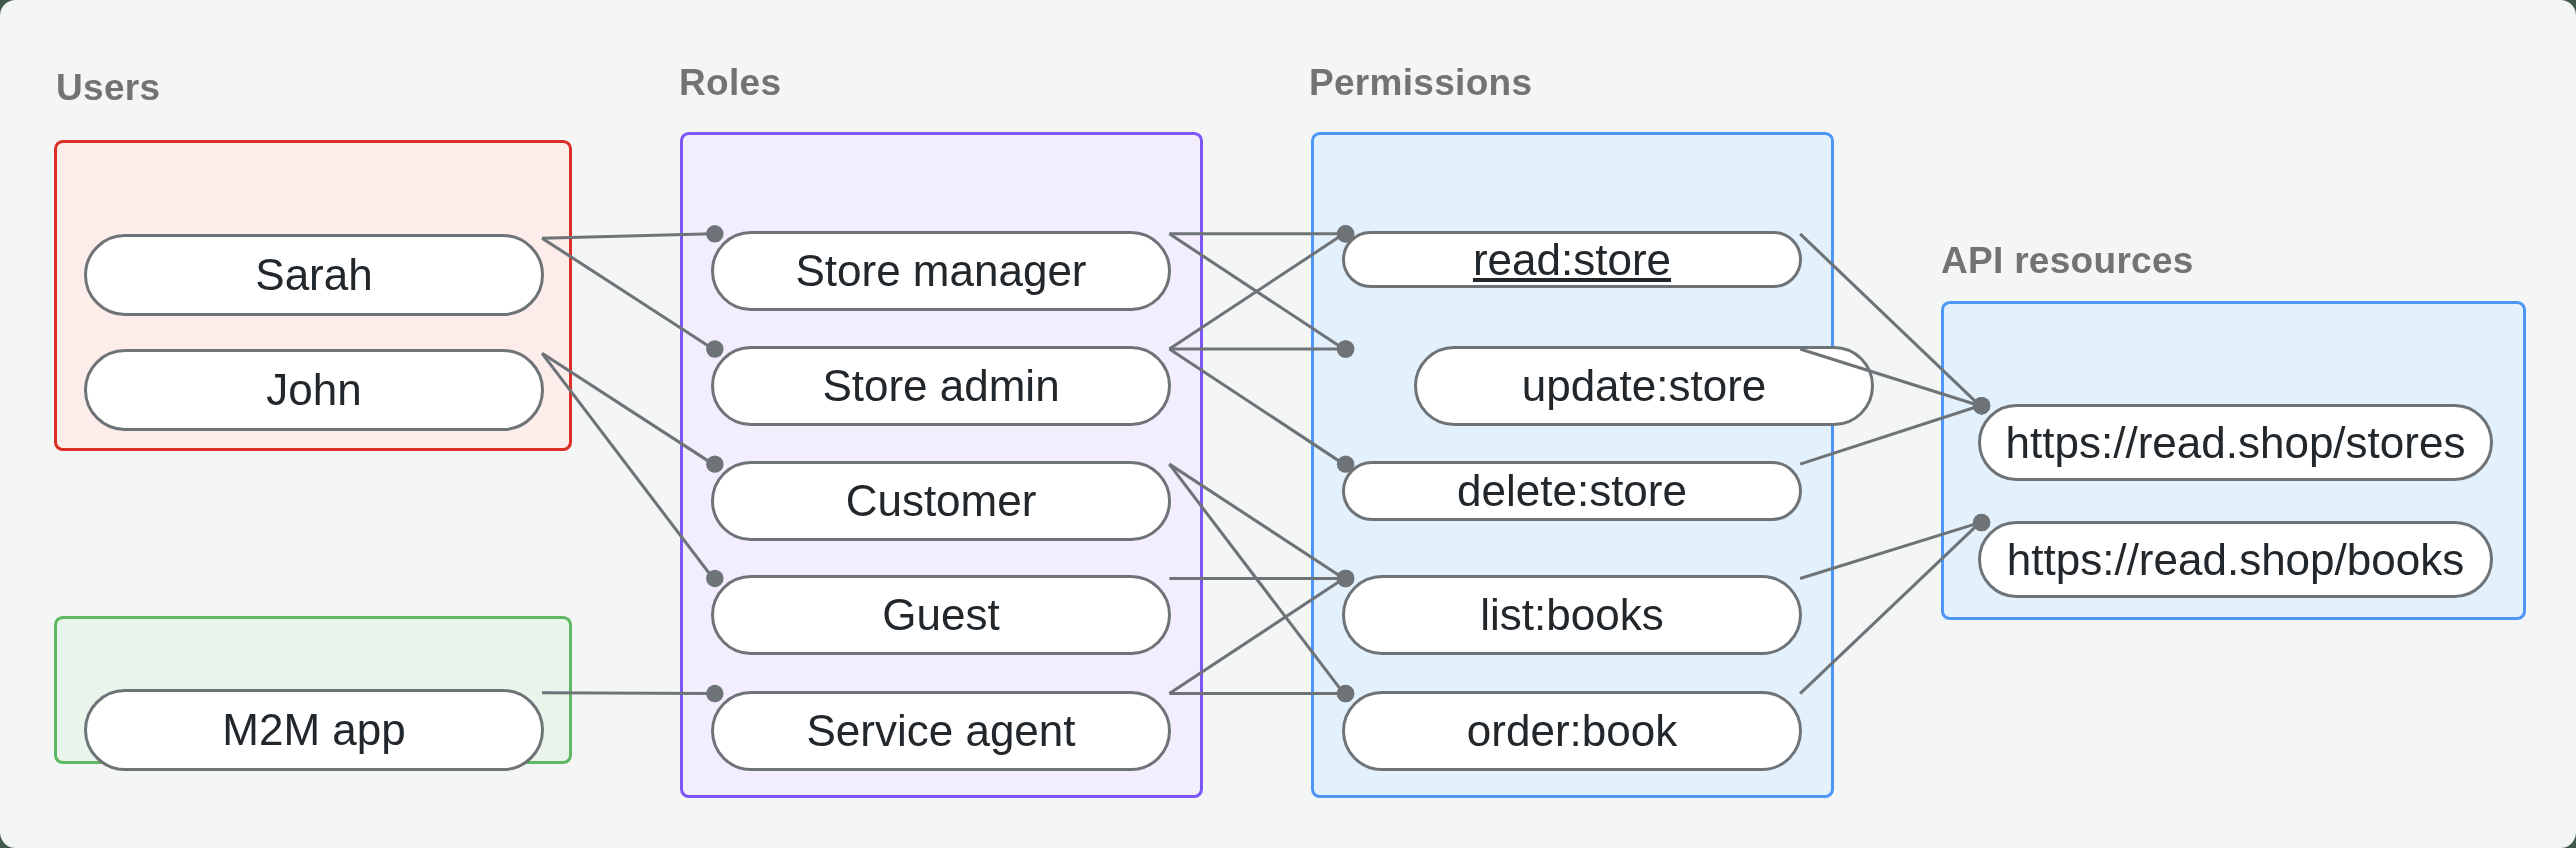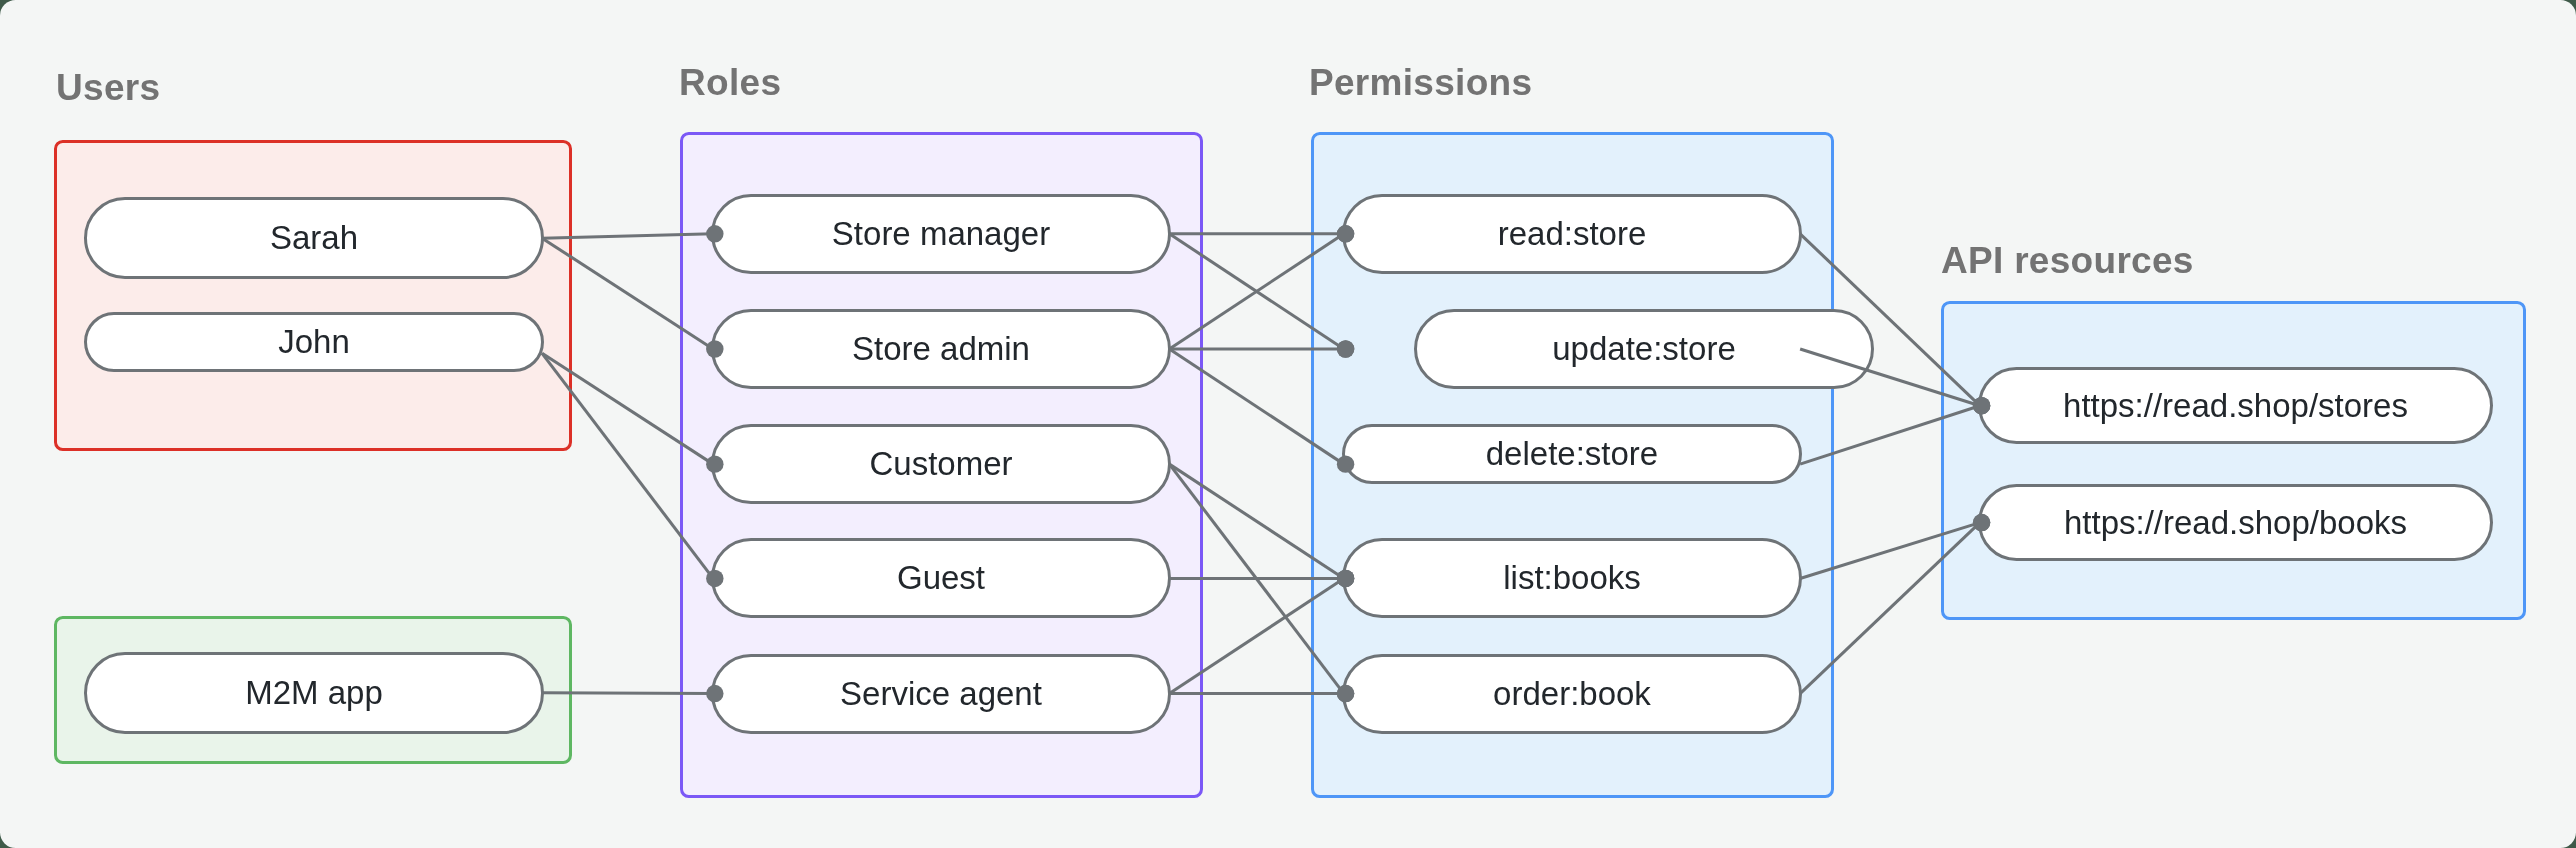--- a/index.html
+++ b/index.html
@@ -42,24 +42,25 @@
   }
   .pill {
     position: absolute;
     background: #ffffff;
     border: 3.1px solid #6e7377;
     border-radius: 872px;
     box-sizing: border-box;
     display: flex;
     align-items: center;
     justify-content: center;
-    font-size: 33px;
+    font-size: 44px;
     color: #22272c;
     white-space: nowrap;
     z-index: 2;
+    margin-top: 37px;
   }
   .box-users        { left: 54px;   top: 140px; width: 518px; height: 311px; }
   .box-m2m          { left: 54px;   top: 616px; width: 518px; height: 148px; }
   .box-roles        { left: 680px;  top: 132px; width: 523px; height: 666px; }
   .box-permissions  { left: 1311px; top: 132px; width: 523px; height: 666px; }
   .box-api          { left: 1941px; top: 301px; width: 585px; height: 319px; }
 
   .label-users       { left: 56px;   top: 68px;  }
   .label-m2m         { left: 56px;   top: 547px; }
   .label-roles       { left: 679px;  top: 63px;  }
@@ -85,28 +86,28 @@
   <div class="group-box box-permissions" style="border-color: rgb(78, 150, 247); background: rgb(227, 241, 252);"></div>
   <div class="group-box box-api" style="border-color: rgb(78, 150, 247); background: rgb(227, 241, 252);"></div>
 
   <div class="group-label label-users">Users</div>
   <div class="group-label label-roles">Roles</div>
   <div class="group-label label-api">API resources</div>
   <div class="group-label label-permissions">Permissions</div>
 
   <div id="nodes">
       <div class="pill" style="left: 84px; top: 197px; width: 460px; height: 82px;">Sarah</div>
-      <div class="pill" style="left: 84px; top: 312px; width: 460px; height: 60px;">John</div>
+      <div class="pill" style="left: 84px; top: 312px; width: 460px; height: 82px;">John</div>
       <div class="pill" style="left: 84px; top: 652px; width: 460px; height: 82px;">M2M app</div>
       <div class="pill" style="left: 711px; top: 194px; width: 460px; height: 80px;">Store manager</div>
       <div class="pill" style="left: 711px; top: 309px; width: 460px; height: 80px;">Store admin</div>
       <div class="pill" style="left: 711px; top: 424px; width: 460px; height: 80px;">Customer</div>
       <div class="pill" style="left: 711px; top: 538px; width: 460px; height: 80px;">Guest</div>
       <div class="pill" style="left: 711px; top: 654px; width: 460px; height: 80px;">Service agent</div>
-      <div class="pill" style="left: 1342px; top: 194px; width: 460px; height: 80px;">read:store</div>
+      <div class="pill" style="left: 1342px; top: 194px; width: 460px; height: 57px; text-decoration: underline;">read:store</div>
       <div class="pill" style="left: 1414px; top: 309px; width: 460px; height: 80px;">update:store</div>
       <div class="pill" style="left: 1342px; top: 424px; width: 460px; height: 60px;">delete:store</div>
       <div class="pill" style="left: 1342px; top: 538px; width: 460px; height: 80px;">list:books</div>
       <div class="pill" style="left: 1342px; top: 654px; width: 460px; height: 80px;">order:book</div>
       <div class="pill" style="left: 1978px; top: 367px; width: 515px; height: 77px;">https://read.shop/stores</div>
       <div class="pill" style="left: 1978px; top: 484px; width: 515px; height: 77px;">https://read.shop/books</div>
     </div>
 
   <svg class="edges-layer" id="edges" width="2576" height="848" viewBox="0 0 2952 972">
       <line x1="621" y1="273" x2="817" y2="268" stroke="#6e7377" stroke-width="3.5"></line>

